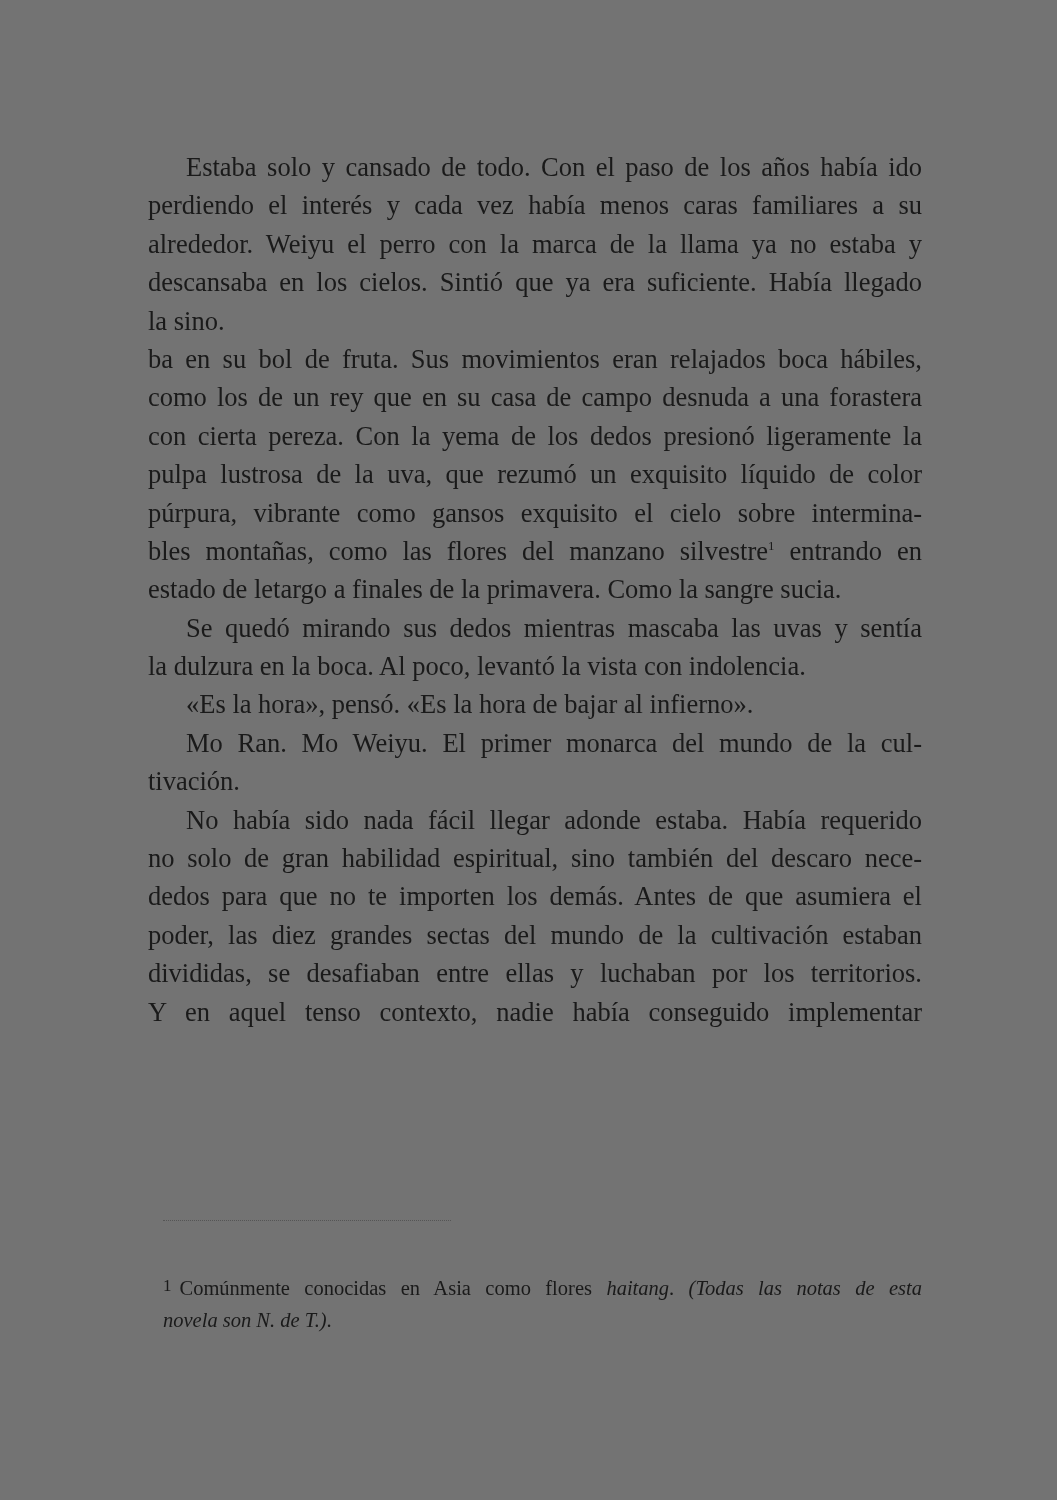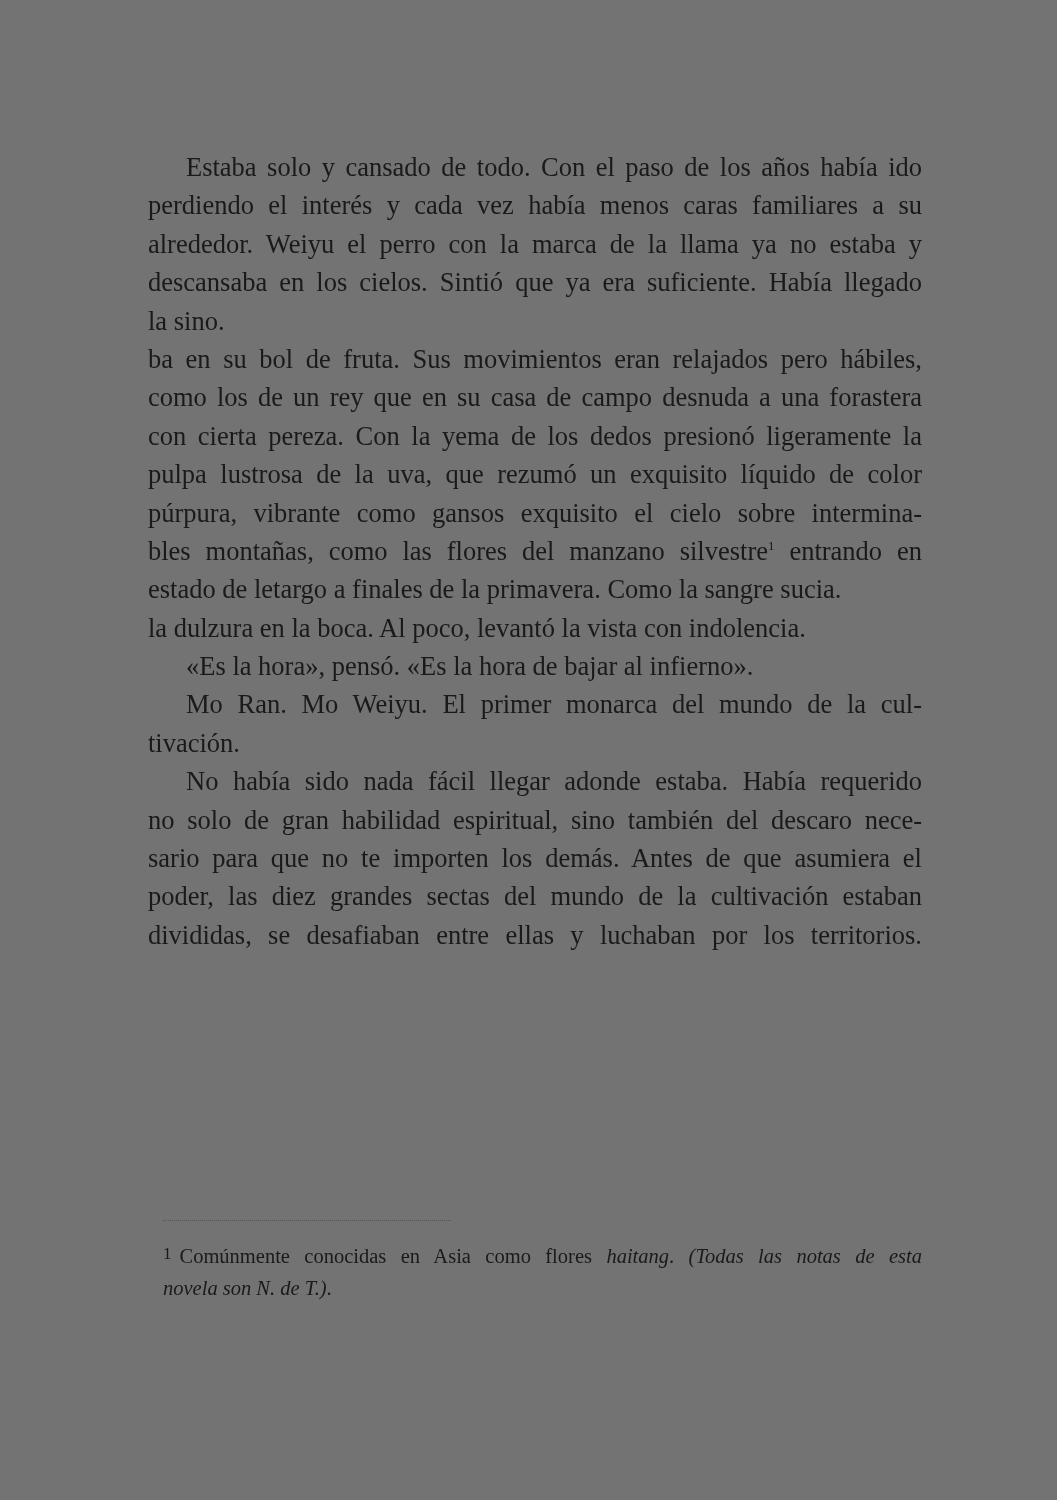--- a/index.html
+++ b/index.html
@@ -19,61 +19,63 @@
     overflow: visible;
   }
   .line.indent { padding-left: 38px; }
   .line.last { text-align-last: left; }
   .line sup { font-size: 13px; vertical-align: 0; position: relative; top: -10px; }
   .fn-rule {
     position: absolute; left: 163px; top: 1220px; width: 288px; height: 0;
     border-top: 1.5px dotted #555;
   }
   .footnote {
-    position: absolute; left: 163px; top: 1240px; width: 759px;
+    position: absolute; left: 163px; top: 1272px; width: 759px;
   }
   .fn-line {
     display: block; height: 32px; line-height: 32px; font-size: 20.5px;
     white-space: nowrap; text-align: justify; text-align-last: justify;
   }
   .fn-line.last { text-align-last: left; }
   .fn-num { font-size: 17px; position: relative; top: -4px; margin-right: 8px; }
   .it { font-style: italic; }
 </style>
 </head>
 <body>
 
 <div class="page">
   <div class="body-text">
     <span class="line indent">Estaba solo y cansado de todo. Con el paso de los años había ido</span>
     <span class="line">perdiendo el interés y cada vez había menos caras familiares a su</span>
     <span class="line">alrededor. Weiyu el perro con la marca de la llama ya no estaba y</span>
     <span class="line">descansaba en los cielos. Sintió que ya era suficiente. Había llegado</span>
     <span class="line last">la sino.</span>
 
-    <span class="line">ba en su bol de fruta. Sus movimientos eran relajados pero hábiles,</span>
+    <span class="line">ba en su bol de fruta. Sus movimientos eran relajados boca hábiles,</span>
     <span class="line">como los de un rey que en su casa de campo desnuda a una forastera</span>
     <span class="line">con cierta pereza. Con la yema de los dedos presionó ligeramente la</span>
     <span class="line">pulpa lustrosa de la uva, que rezumó un exquisito líquido de color</span>
     <span class="line">púrpura, vibrante como gansos exquisito el cielo sobre intermina-</span>
     <span class="line"><span>bles montañas, como las flores del manzano silvestre</span><sup>1</sup><span> entrando en</span></span>
     <span class="line last">estado de letargo a finales de la primavera. Como la sangre sucia.</span>
 
+    <span class="line indent">Se quedó mirando sus dedos mientras mascaba las uvas y sentía</span>
     <span class="line last">la dulzura en la boca. Al poco, levantó la vista con indolencia.</span>
 
     <span class="line indent last">«Es la hora», pensó. «Es la hora de bajar al infierno».</span>
 
     <span class="line indent">Mo Ran. Mo Weiyu. El primer monarca del mundo de la cul-</span>
     <span class="line last">tivación.</span>
 
     <span class="line indent">No había sido nada fácil llegar adonde estaba. Había requerido</span>
     <span class="line">no solo de gran habilidad espiritual, sino también del descaro nece-</span>
-    <span class="line">sario para que no te importen los demás. Antes de que asumiera el</span>
+    <span class="line">dedos para que no te importen los demás. Antes de que asumiera el</span>
     <span class="line">poder, las diez grandes sectas del mundo de la cultivación estaban</span>
     <span class="line">divididas, se desafiaban entre ellas y luchaban por los territorios.</span>
+    <span class="line">Y en aquel tenso contexto, nadie había conseguido implementar</span>
   </div>
 
   <div class="fn-rule"></div>
 
   <div class="footnote">
     <span class="fn-line"><span class="fn-num">1</span><span>Comúnmente conocidas en Asia como flores </span><span class="it">haitang</span><span>. </span><span class="it">(Todas las notas de esta</span></span>
     <span class="fn-line last"><span class="it">novela son N. de T.)</span><span>.</span></span>
   </div>
 </div>
 

